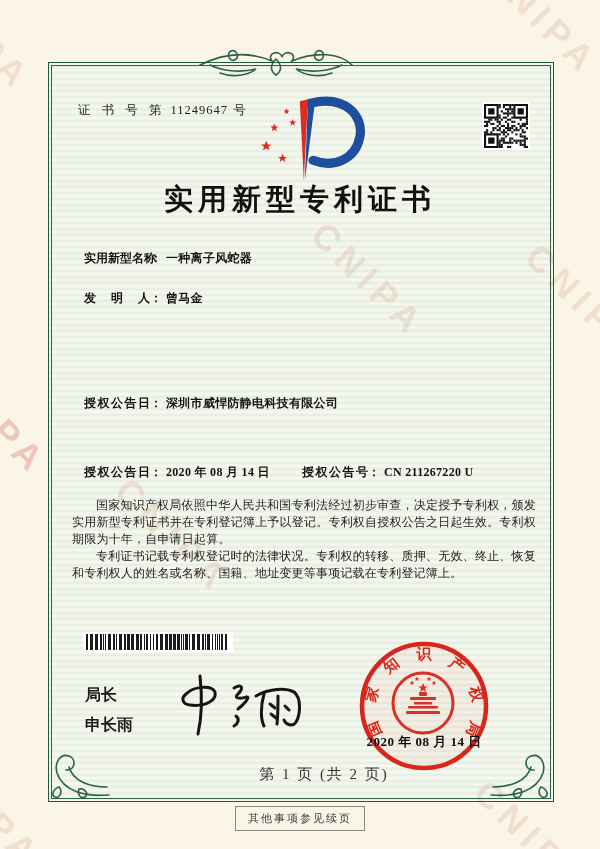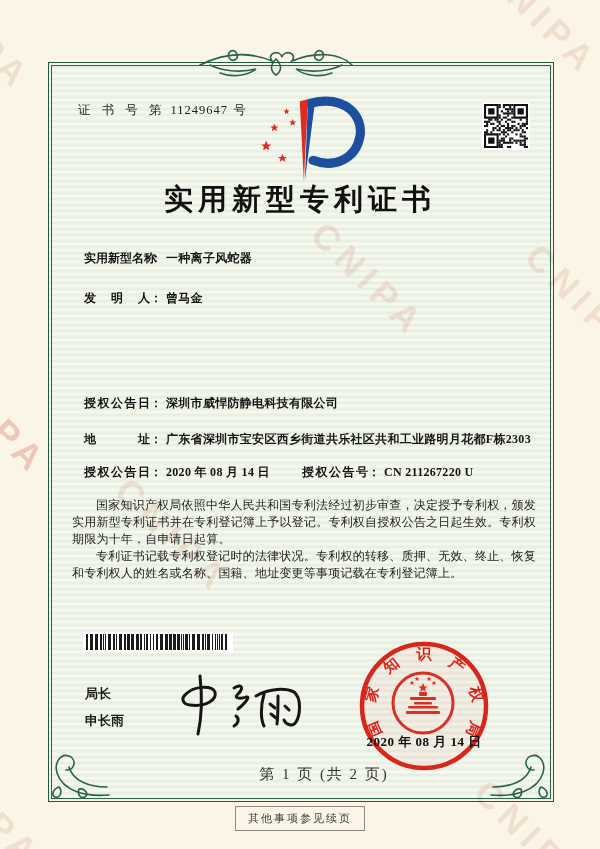--- a/index.html
+++ b/index.html
@@ -63,21 +63,21 @@
   }
   .bodytext p{margin:0;text-indent:2em;}
   
   .barcode-panel{
     position:absolute;left:83px;top:632px;width:150px;height:20px;
     background:#fff;
   }
   .barcode{position:absolute;left:3px;top:0;right:3px;bottom:0;}
   .barcode i{position:absolute;top:2px;bottom:2px;background:#1b1b1b;}
   
-  .signer{position:absolute;left:85px;top:685px;font-size:13px;font-weight:600;color:#1a1a1a;}
+  .signer{position:absolute;left:85px;top:685px;font-size:16px;font-weight:600;color:#1a1a1a;}
   .signer .line2{margin-top:9px;}
   .signature{position:absolute;left:172px;top:664px;width:145px;height:85px;}
   
   .seal{position:absolute;left:356px;top:638px;width:136px;height:136px;}
   .sealch{
     font-size:15px;font-weight:700;fill:#d9261c;text-anchor:middle;
     font-family:"Liberation Serif","DejaVu Serif",serif;
   }
   .seal-date{
     position:absolute;left:356px;top:733px;width:136px;text-align:center;
@@ -292,23 +292,20 @@
 
   <div class="frow" style="top:250px">
     <span class="flabel">实用新型名称</span><span>：</span><span class="fvalue">一种离子风蛇器</span>
   </div>
   <div class="frow" style="top:290px">
     <span class="flabel">发明人</span><span>：</span><span class="fvalue">曾马金</span>
   </div>
   <div class="frow" style="top:395px">
     <span class="flabel">授权公告日</span><span>：</span><span class="fvalue">深圳市威悍防静电科技有限公司</span>
   </div>
-  <div class="frow" style="top:431px">
-    <span class="flabel">地址</span><span>：</span><span class="fvalue">广东省深圳市宝安区西乡街道共乐社区共和工业路明月花都F栋2303</span>
-  </div>
   <div class="frow" style="top:464px">
     <span class="flabel">授权公告日</span><span>：</span><span class="fvalue">2020 年 08 月 14 日</span>
     <span class="fpair2">
       <span class="flabel">授权公告号</span><span>：</span><span class="fvalue">CN 211267220 U</span>
     </span>
   </div>
 
   <div class="bodytext">
     <p>国家知识产权局依照中华人民共和国专利法经过初步审查，决定授予专利权，颁发实用新型专利证书并在专利登记簿上予以登记。专利权自授权公告之日起生效。专利权期限为十年，自申请日起算。</p>
     <p>专利证书记载专利权登记时的法律状况。专利权的转移、质押、无效、终止、恢复和专利权人的姓名或名称、国籍、地址变更等事项记载在专利登记簿上。</p>

